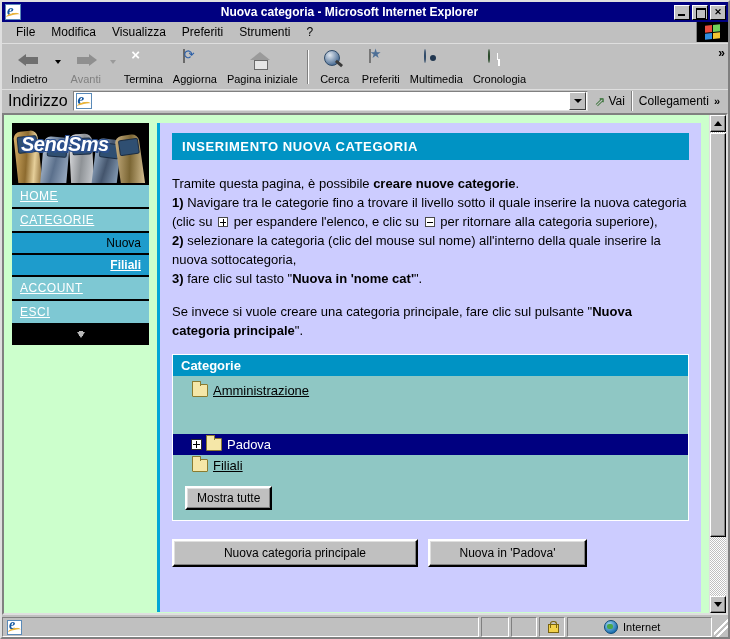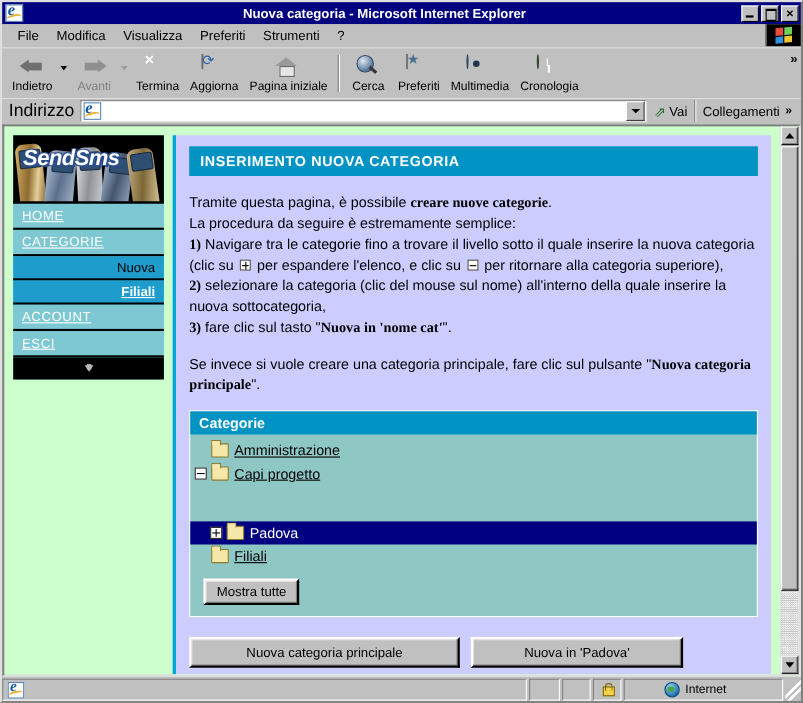--- a/index.html
+++ b/index.html
@@ -408,21 +408,21 @@
     background: #0093c4;
     color: #ffffff;
     font-size: 13px; font-weight: bold;
     padding: 6px 10px;
     letter-spacing: 0.6px;
     margin-bottom: 14px;
   }
   #intro { color: #000; font-size: 13px; line-height: 19px; }
   #intro p { margin: 0; }
   #intro .sp { height: 14px; }
-  #intro b { font-weight: bold; font-family: Liberation Serif, serif; }
+  #intro b { font-weight: bold; }
   .plusbox, .minusbox {
     display: inline-block;
     width: 10px; height: 10px;
     border: 1px solid #4a4a4a;
     background: #ffffff;
     position: relative;
     vertical-align: -1px;
     margin: 0 2px;
   }
   .plusbox::before, .minusbox::before {
@@ -495,21 +495,21 @@
     font-size: 12px; color: #000;
     padding: 3px 10px;
     cursor: default;
   }
   #bottom-actions {
     margin-top: 18px;
     display: flex; gap: 10px;
   }
   #bottom-actions .btn95 { padding: 5px 10px; }
   #btn-new-main { width: 246px; }
-  #btn-new-in { width: 193px; }
+  #btn-new-in { width: 159px; }
 
   
   #vscroll {
     width: 17px; flex: 0 0 17px;
     background: repeating-conic-gradient(#ffffff 0% 25%, #c0c0c0 0% 50%) 50% / 2px 2px;
     display: flex; flex-direction: column;
     border-left: 1px solid #dfdfdf;
   }
   .sb-btn {
     height: 17px; flex: 0 0 17px;
@@ -735,21 +735,20 @@
         </div>
       </div>
 
       <div id="content">
         <div id="content-header">INSERIMENTO NUOVA CATEGORIA</div>
 
         <div id="intro">
           <p>
             <span>Tramite questa pagina, è possibile </span><b>creare nuove categorie</b><span>.</span>
           </p>
-          <p>La procedura da seguire è estremamente semplice:</p>
           <p>
             <b>1)</b><span> Navigare tra le categorie fino a trovare il livello sotto il quale inserire la nuova categoria (clic su </span><span class="plusbox"></span><span> per espandere l'elenco, e clic su </span><span class="minusbox"></span><span> per ritornare alla categoria superiore),</span>
           </p>
           <p>
             <b>2)</b><span> selezionare la categoria (clic del mouse sul nome) all'interno della quale inserire la nuova sottocategoria,</span>
           </p>
           <p>
             <b>3)</b><span> fare clic sul tasto "</span><b>Nuova in 'nome cat'</b><span>".</span>
           </p>
           <div class="sp"></div>
@@ -761,25 +760,20 @@
         <div id="tree-panel">
           <div id="tree-header">Categorie</div>
           <div id="tree-body">
 
             <div class="tree-row">
               <span class="tree-spacer"></span>
               <span class="folder"></span>
               <span class="tree-label">Amministrazione</span>
             </div>
 
-            <div class="tree-row">
-              <span class="tree-toggle"></span>
-              <span class="folder"></span>
-              <span class="tree-label">Capi progetto</span>
-            </div>
 
             <div class="tree-row selected">
               <span class="tree-indent"></span>
               <span class="tree-toggle plus"></span>
               <span class="folder"></span>
               <span class="tree-label">Padova</span>
             </div>
 
             <div class="tree-row">
               <span class="tree-spacer"></span>

